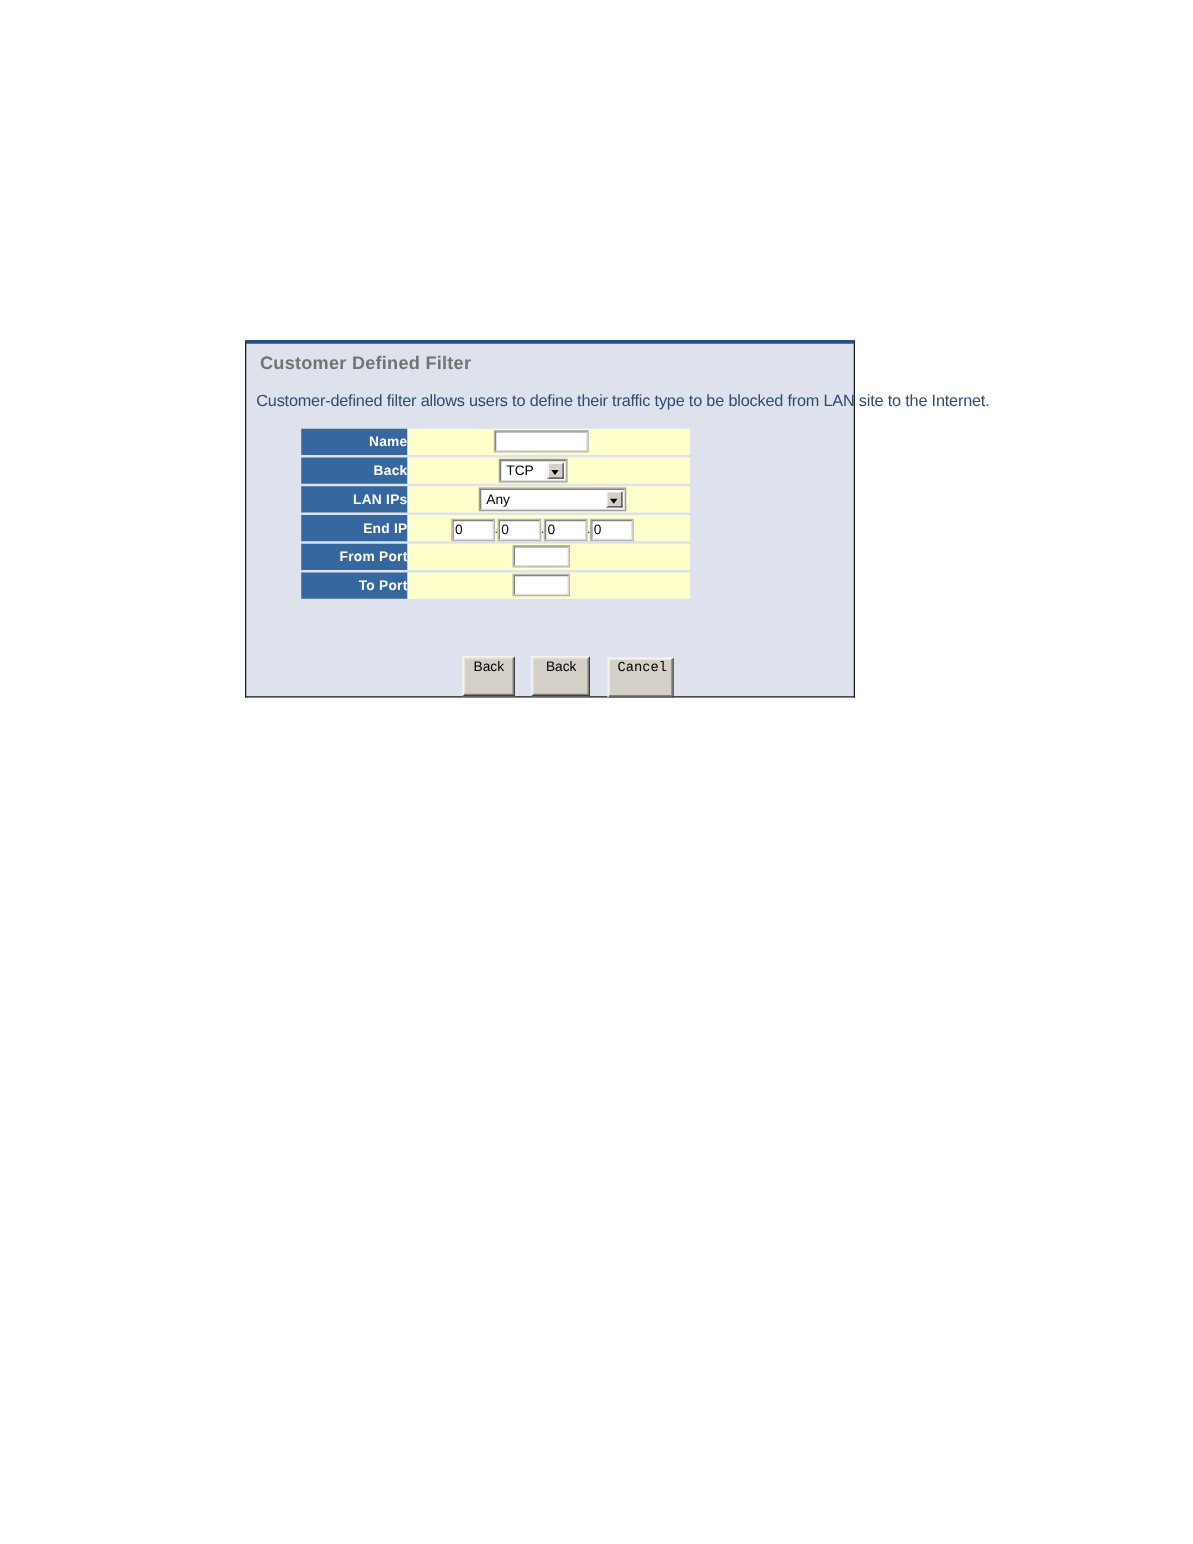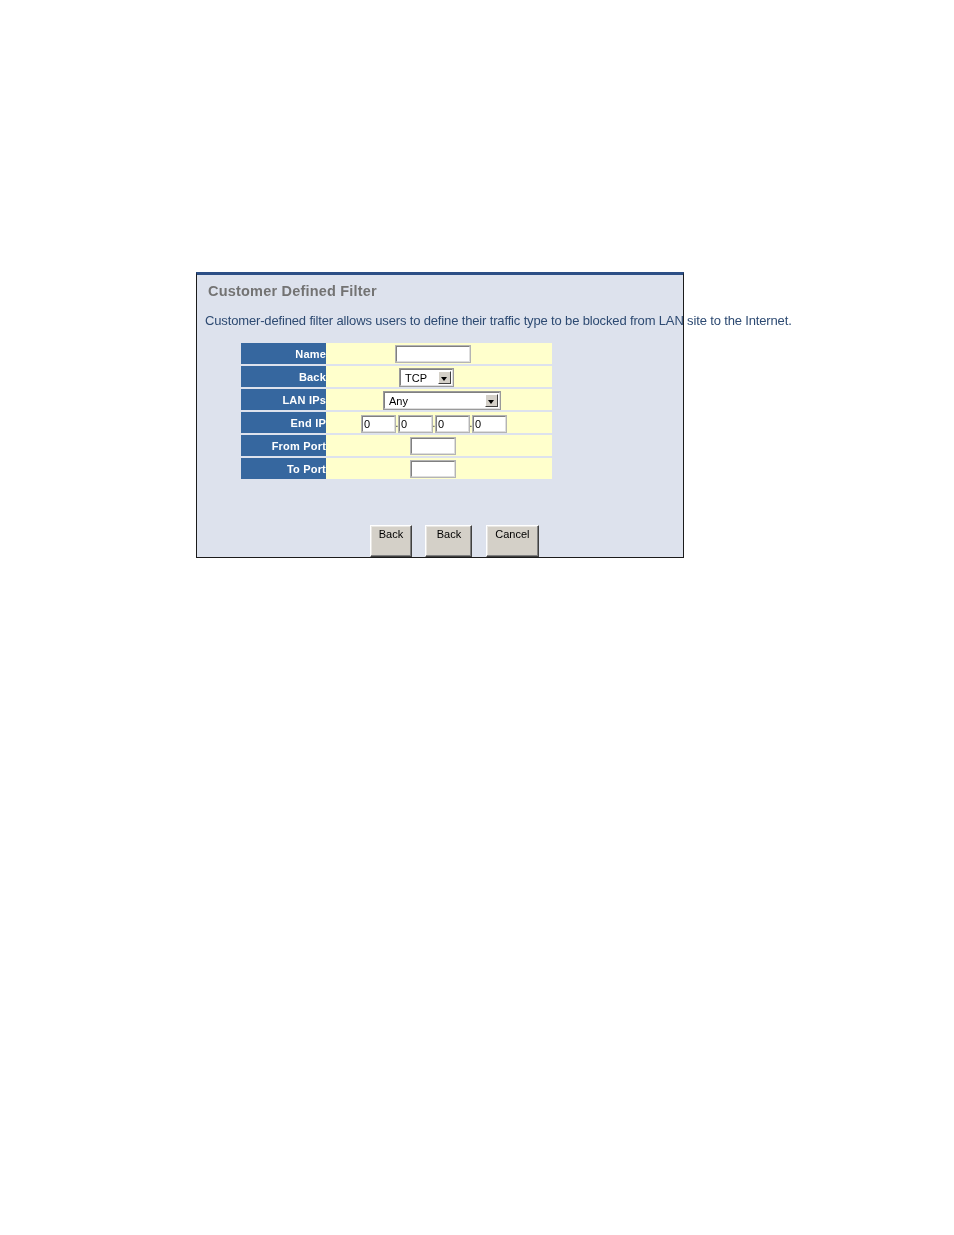--- a/index.html
+++ b/index.html
@@ -186,21 +186,21 @@
     border-bottom-color: #404040;
     box-shadow: inset -1px -1px 0 #808080, inset 1px 1px 0 #e8e6e2;
     padding: 2px 7px 3px 7px;
     height: 32px;
     box-sizing: border-box;
     line-height: 13px;
     text-align: center;
     margin-right: 9px;
     cursor: default;
   }
-  .wbutton:last-child { margin-right: 16px; }
+  .wbutton:last-child { margin-right: 16px; font-family: Liberation Mono, monospace; }
   #back-button   { width: 42px; }
   #apply-button  { width: 47px; }
   #cancel-button { width: 53px; }
 </style>
 </head>
 <body>
 
 <div id="filter-panel">
 
   <div id="panel-title">Customer Defined Filter</div>

